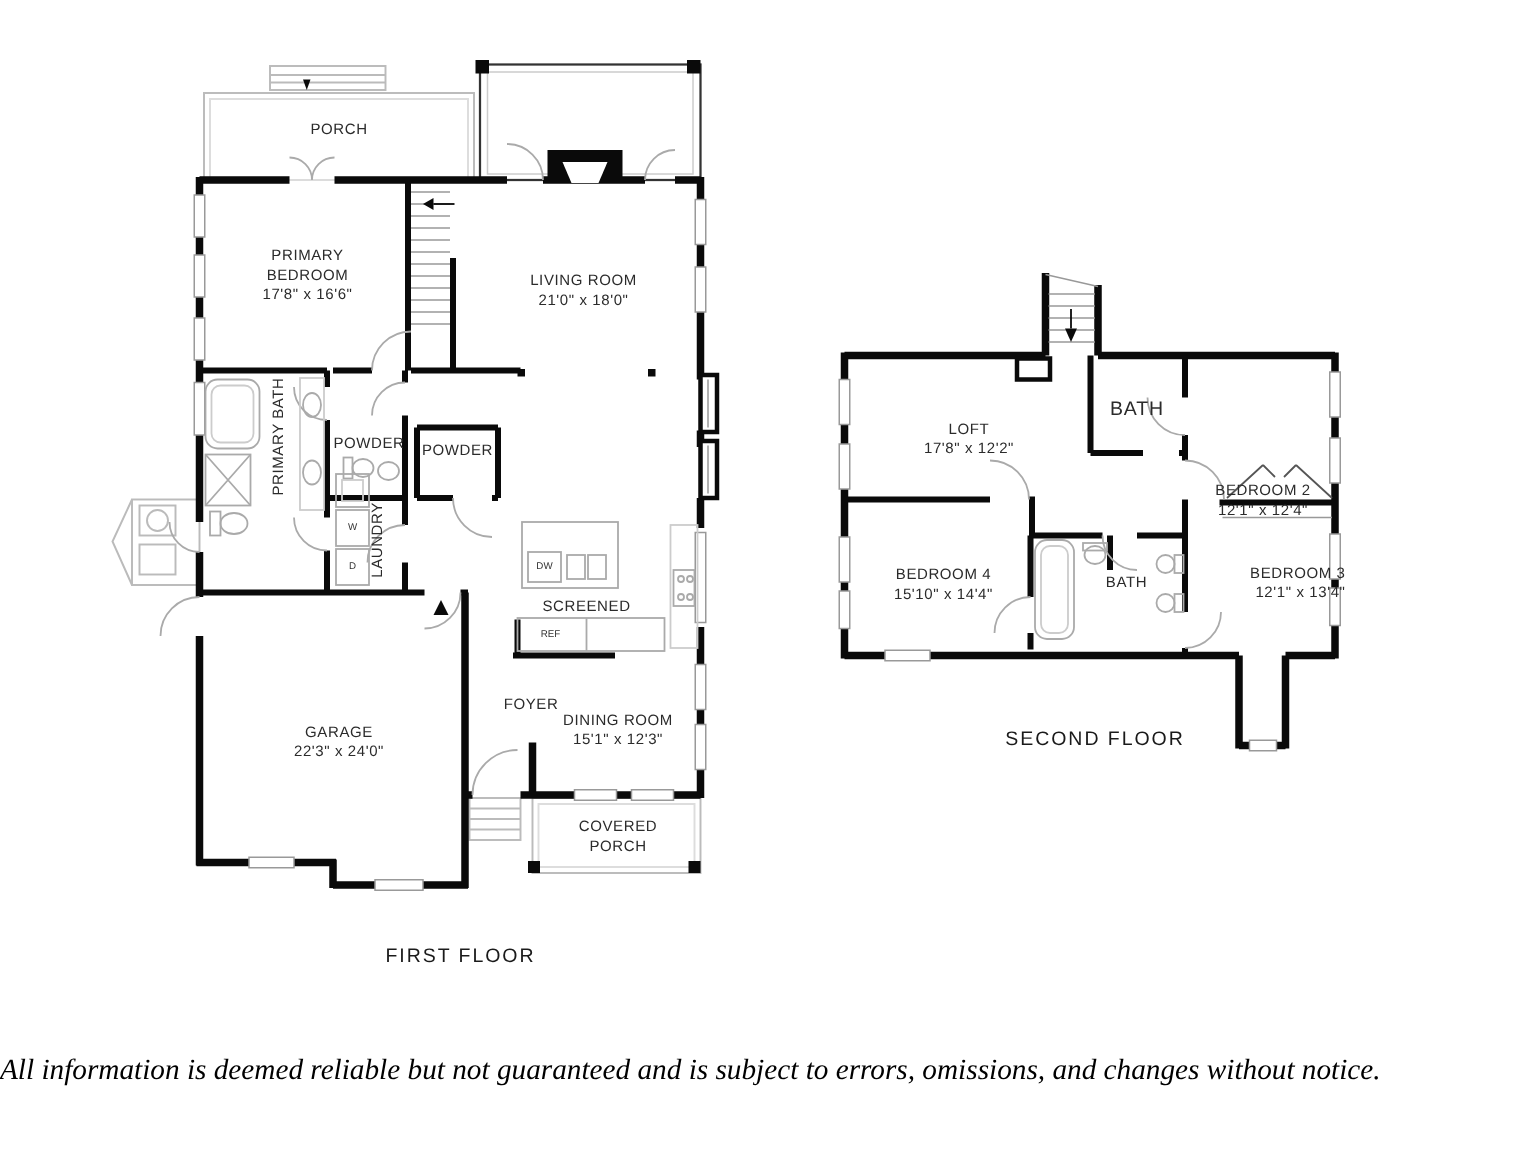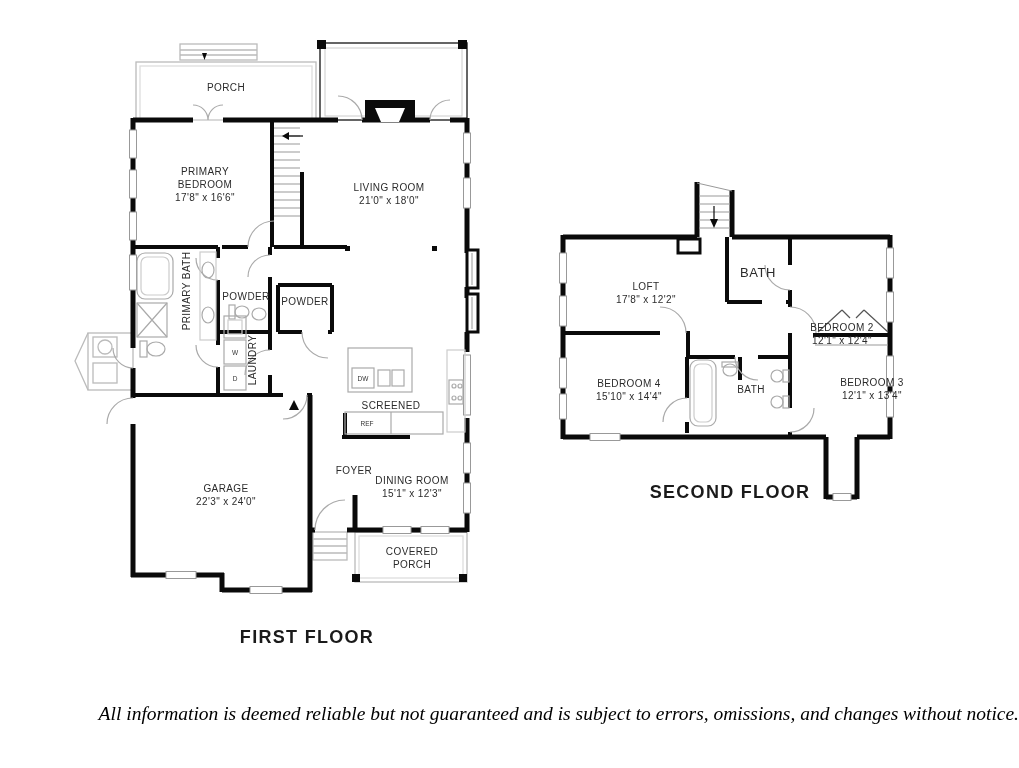--- a/index.html
+++ b/index.html
@@ -12,25 +12,25 @@
     position:absolute;transform:translate(-50%,-50%);
     text-align:center;color:#2b2b2b;font-size:10px;line-height:13px;
     letter-spacing:.4px;white-space:normal;
   }
   .lbl .nm, .lbl .dm{white-space:pre-line;}
   .vert{transform:translate(-50%,-50%) rotate(-90deg);white-space:nowrap;}
   .big{font-size:13px;letter-spacing:.6px;}
   .tiny{font-size:6.5px;letter-spacing:0;color:#333;}
   .ftitle{
     position:absolute;transform:translate(-50%,-50%);
-    font-size:18px;letter-spacing:1.3px;color:#1a1a1a;white-space:nowrap;font-weight:bold;
+    font-size:13px;letter-spacing:1.3px;color:#1a1a1a;white-space:nowrap;
   }
   .w80{width:84px;} .w90{width:92px;} .w130{width:140px;} .w70{width:72px;} .w110{width:112px;}
   .disclaimer{
-    position:absolute;left:0;top:703px;width:1019px;text-align:right;
+    position:absolute;left:0;top:703px;width:1019px;text-align:left;
     font-family:"Liberation Serif","DejaVu Serif",serif;font-style:italic;
     font-size:19.5px;color:#000;
   }
 </style>
 </head>
 <body>
 
 <div class="canvas">
 
   <svg class="plan" width="1019" height="768" viewBox="0 0 1019 768">
@@ -301,21 +301,21 @@
     <div class="nm">BEDROOM 2</div>
     <div class="dm">12'1" x 12'4"</div>
   </div>
   <div class="lbl w110" style="left:629px;top:390px;">
     <div class="nm">BEDROOM 4</div>
     <div class="dm">15'10" x 14'4"</div>
   </div>
   <div class="lbl" style="left:751px;top:389px;">
     <div class="nm">BATH</div>
   </div>
-  <div class="lbl w110" style="left:872px;top:389px;">
+  <div class="lbl w110" style="left:841px;top:389px;text-align:right;">
     <div class="nm">BEDROOM 3</div>
     <div class="dm">12'1" x 13'4"</div>
   </div>
   <div class="ftitle" style="left:730px;top:492px;">SECOND FLOOR</div>
 
   <div class="disclaimer">All information is deemed reliable but not guaranteed and is subject to errors, omissions, and changes without notice.</div>
 
 </div>
 
 </body></html>

